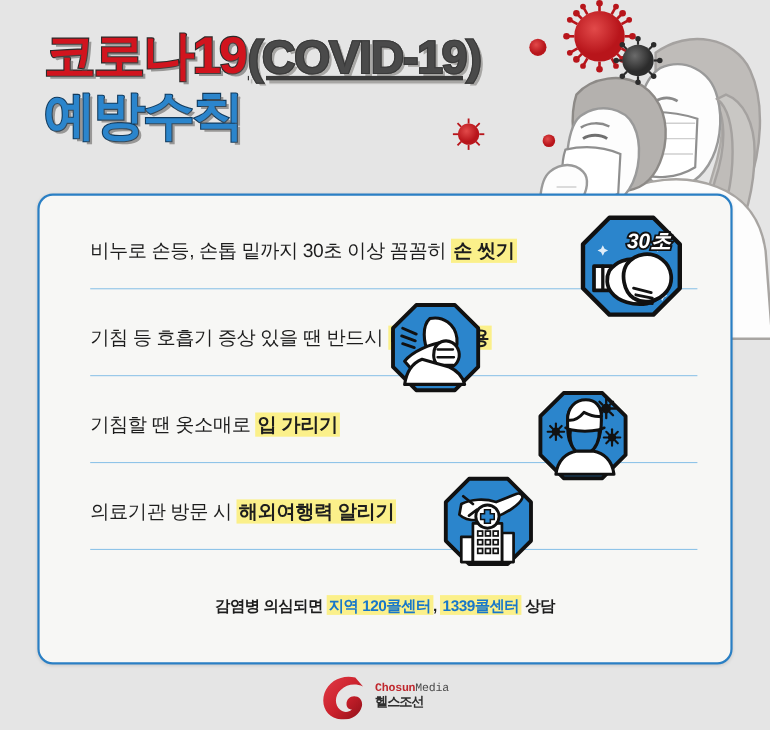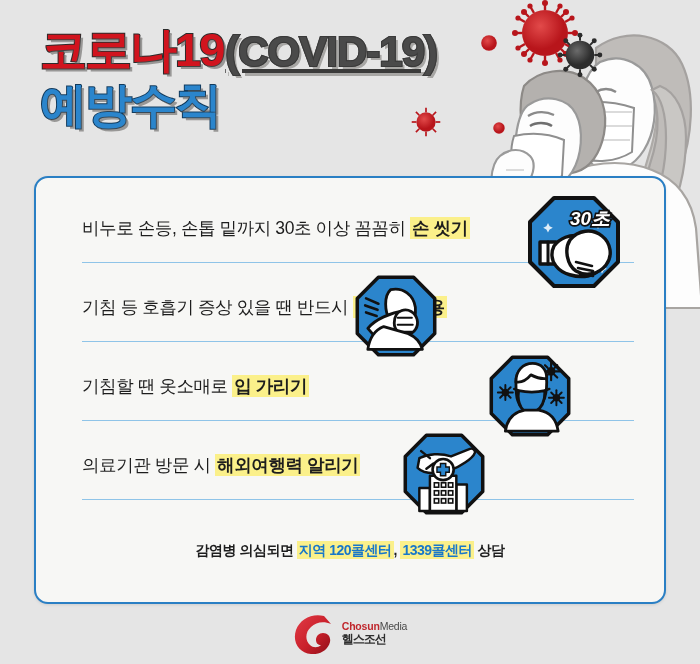--- a/index.html
+++ b/index.html
@@ -97,21 +97,21 @@
     background:#fbf08a; color:#1877c9; font-weight:bold; padding:1px 2px;
   }
 
   
   .brand {
     position:absolute; left:0; right:0; top:612px;
     display:flex; align-items:center; justify-content:center; gap:9px;
     z-index:5;
   }
   .brand-mark { width:40px; height:42px; }
-  .brand-txt { line-height:1.05; }
+  .brand-txt { line-height:1.05;font-family:Liberation Mono, monospace; }
   .brand-en { font-size:10.5px; color:#4a4a4a; letter-spacing:-0.2px; }
   .brand-en b { color:#c0272d; }
   .brand-ko {
     font-size:12px; font-weight:bold; color:#2f2f2f;
     letter-spacing:-1px; margin-top:1px;
   }
 </style>
 </head>
 <body>
 

